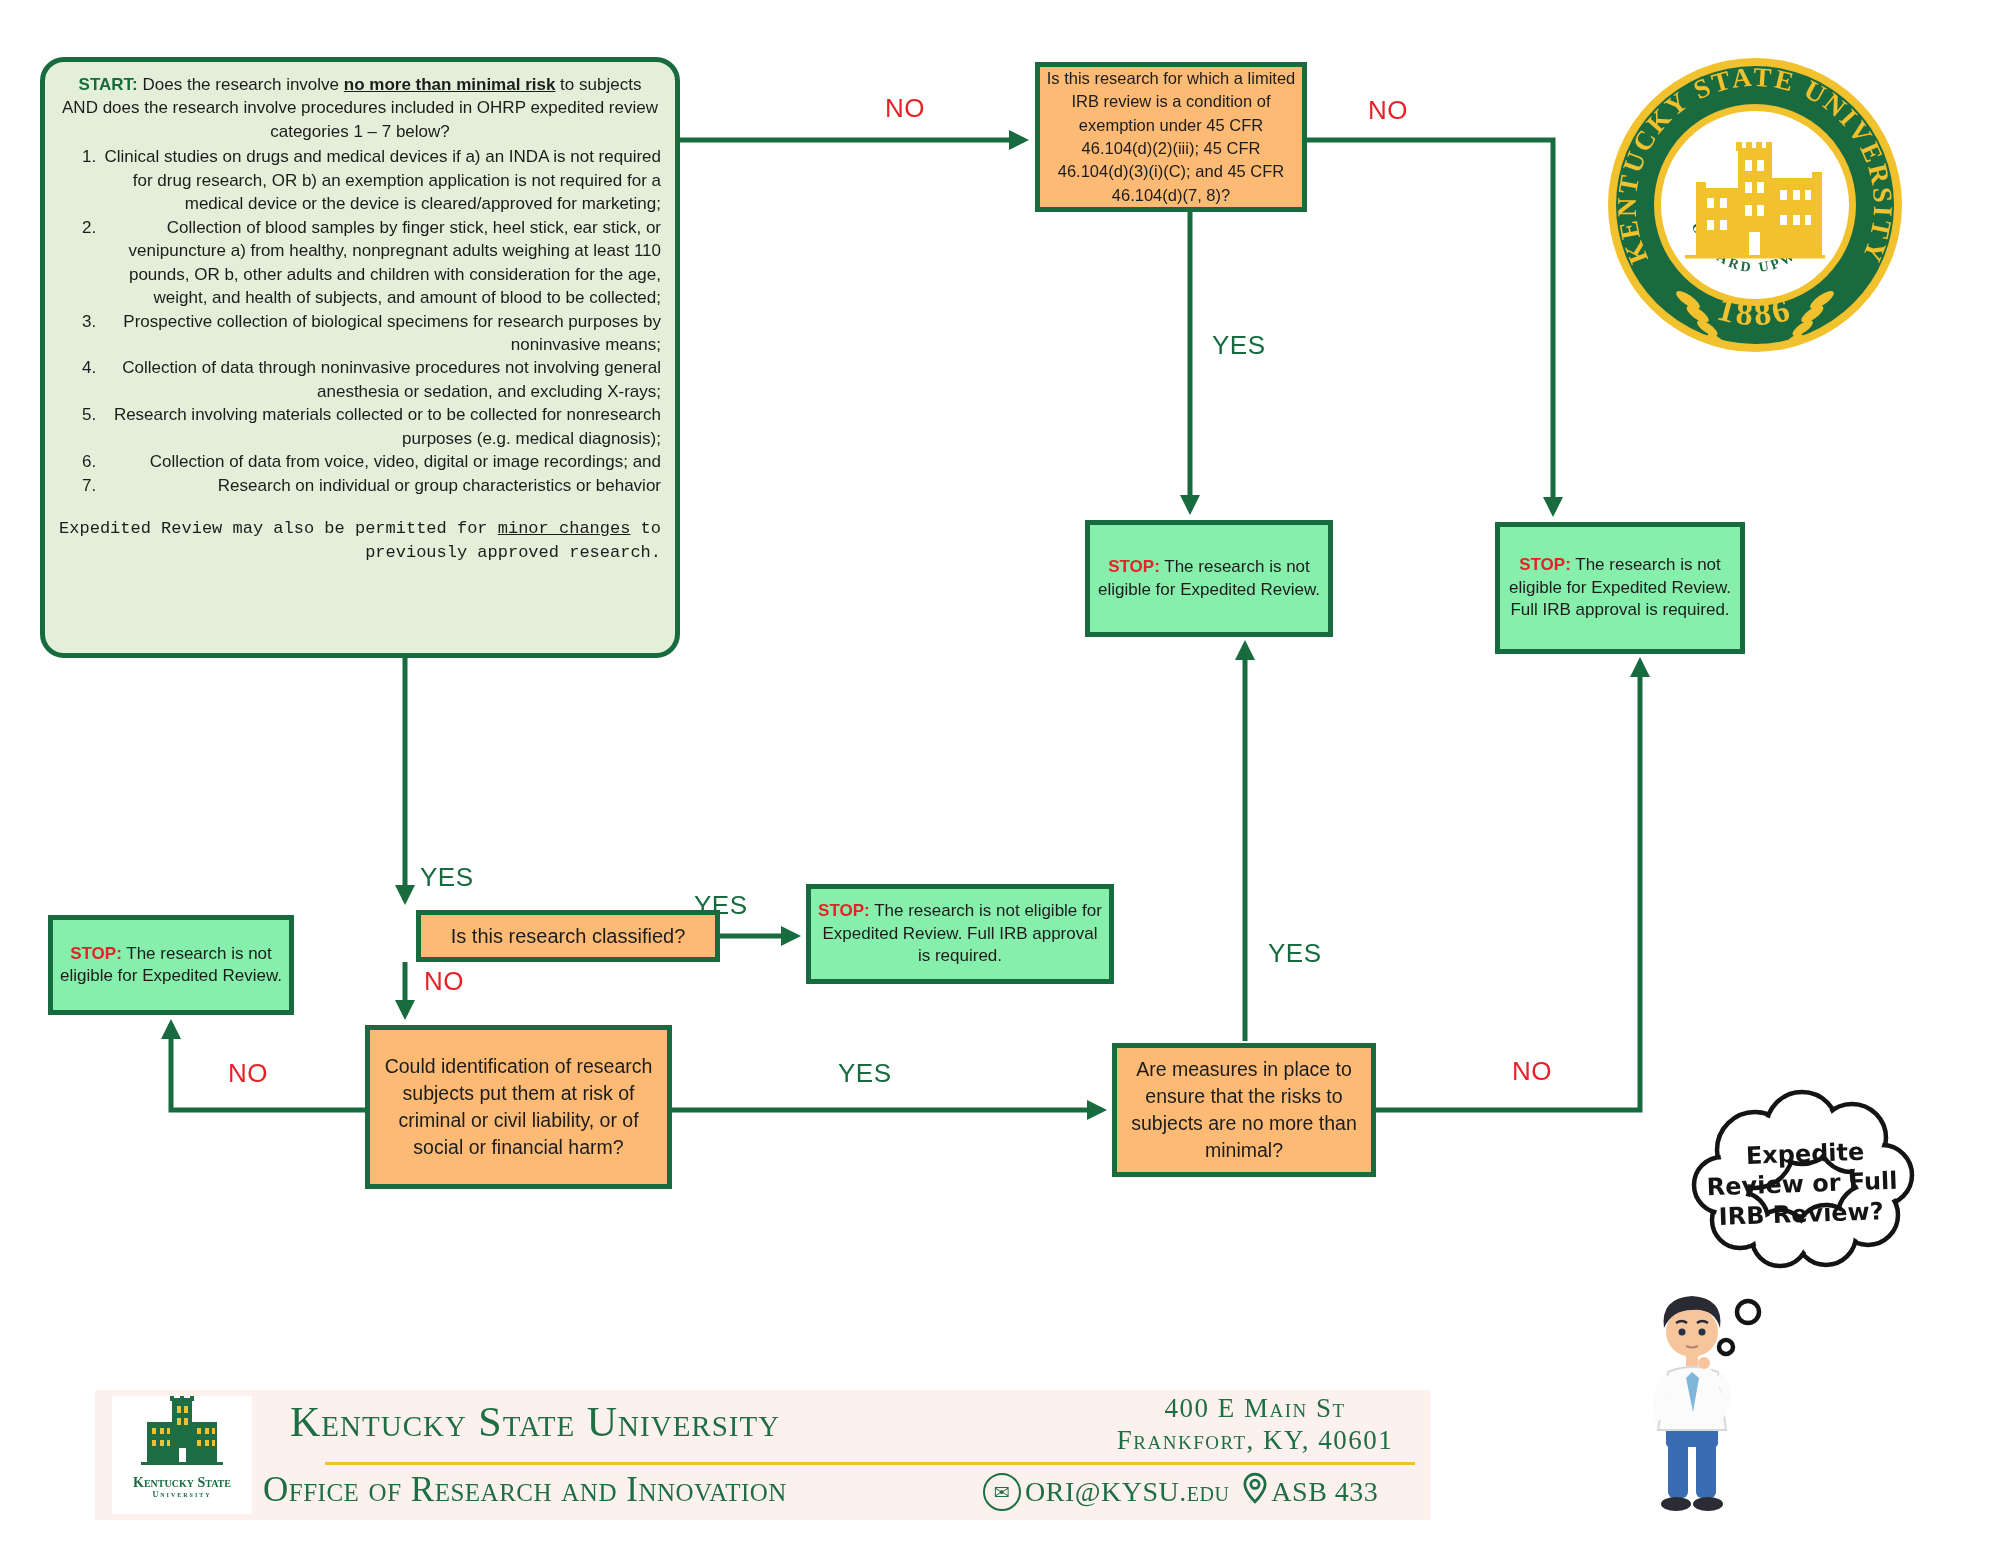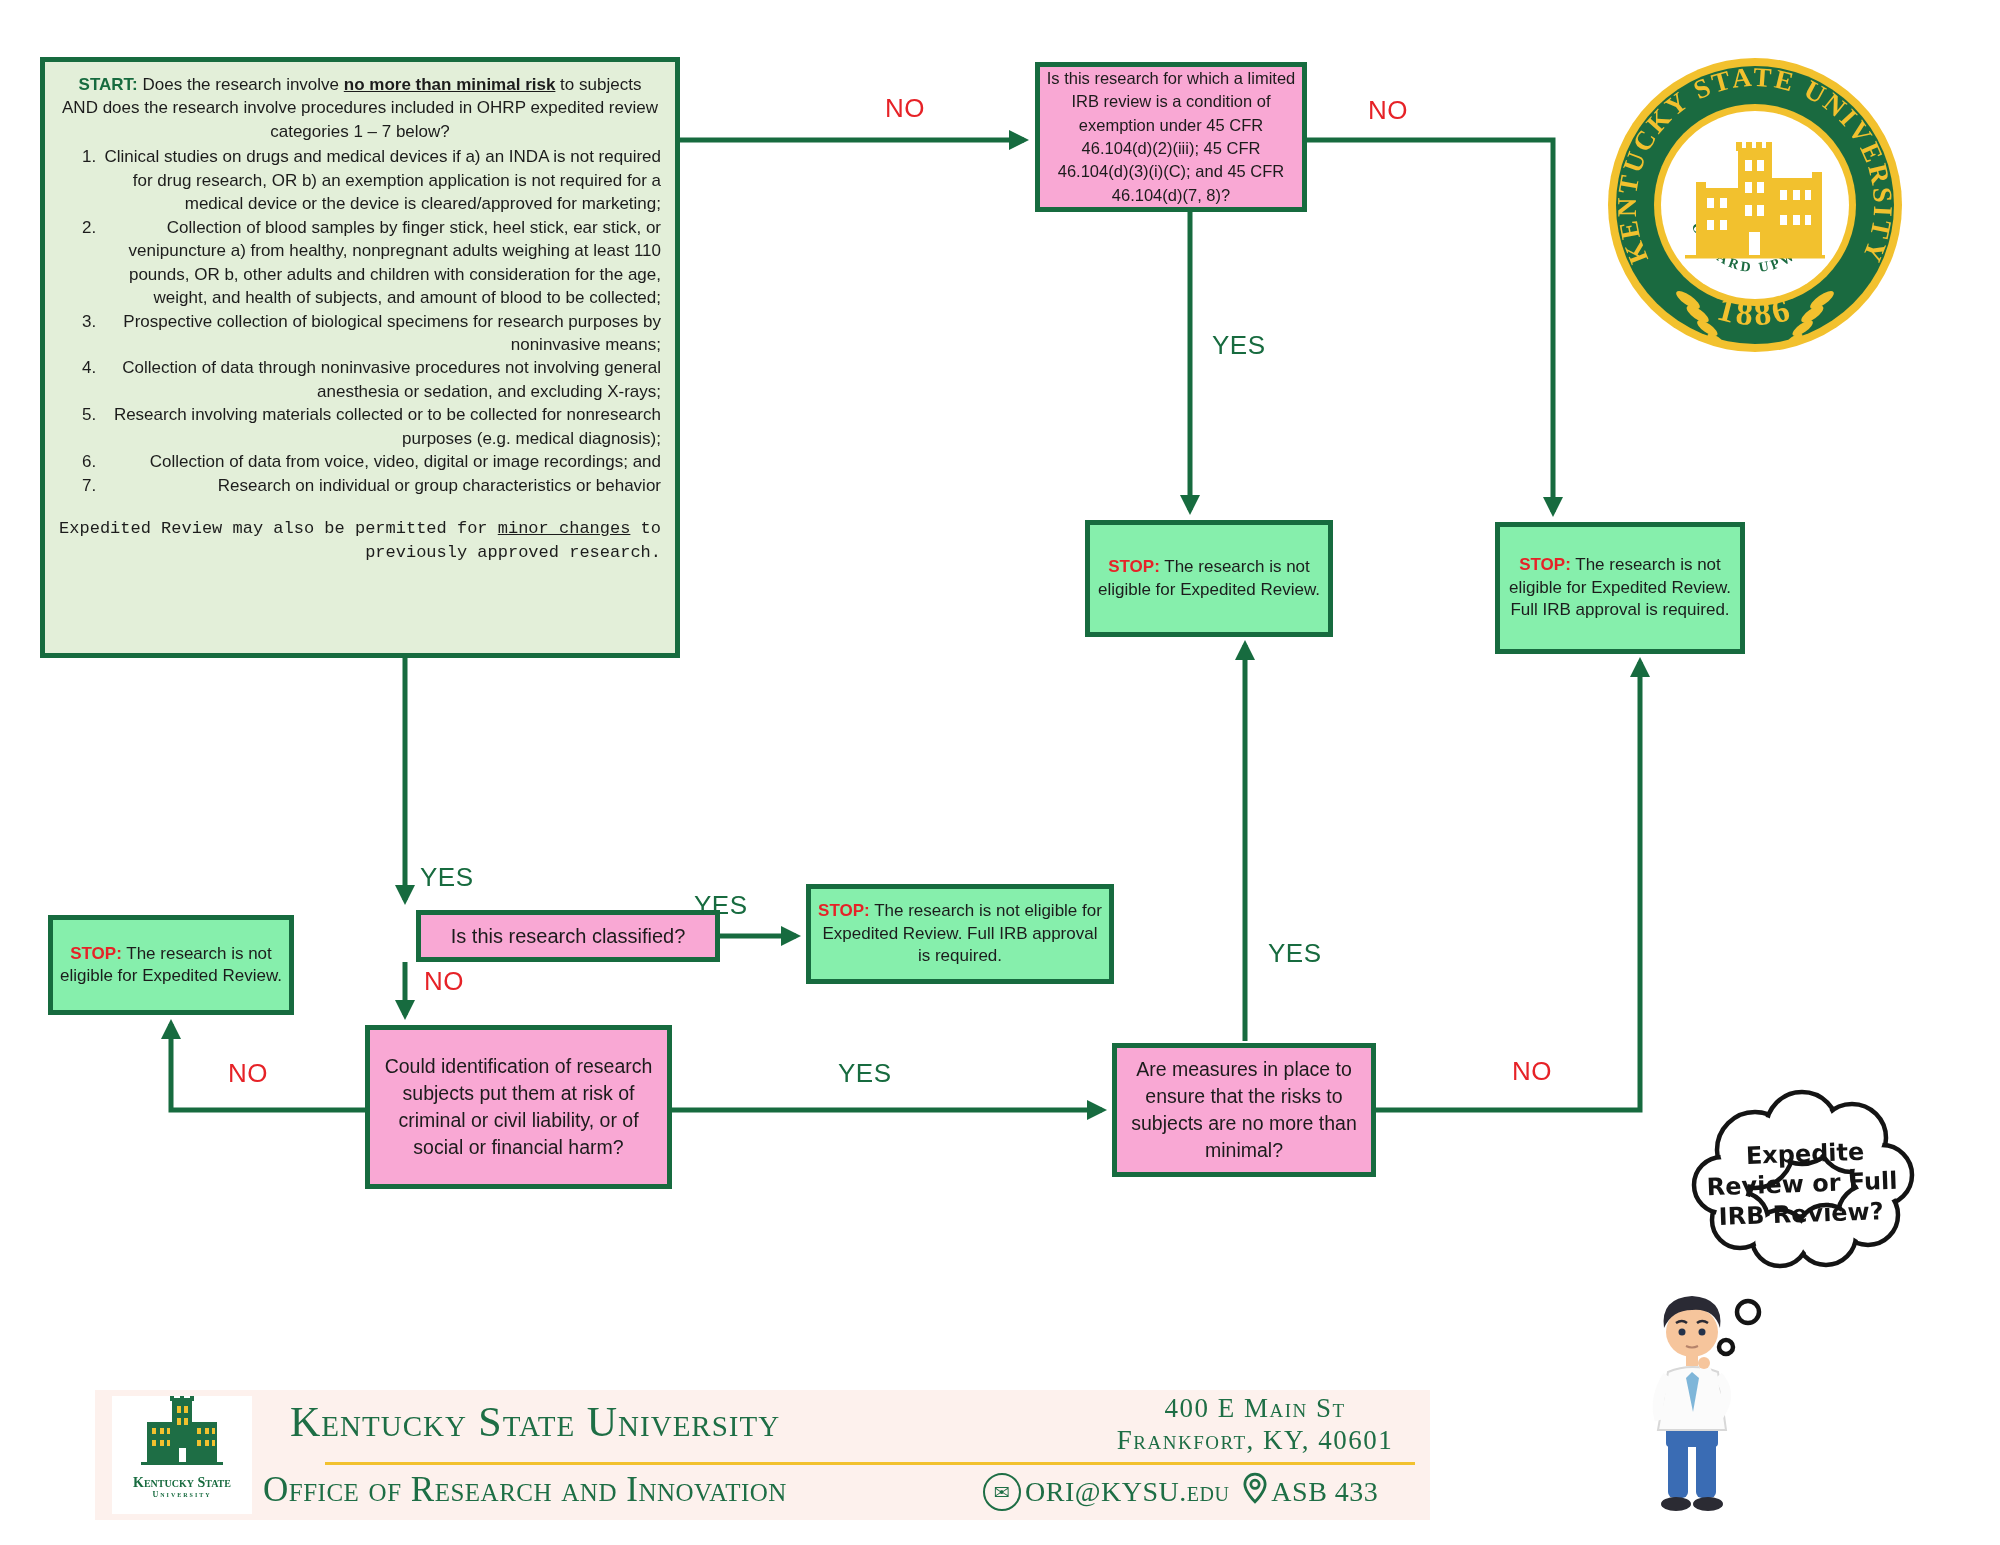--- a/index.html
+++ b/index.html
@@ -4,29 +4,29 @@
 <style>
   html,body{margin:0;padding:0;background:#ffffff;}
   .canvas{
     position:relative;width:2000px;height:1545px;background:#ffffff;
     font-family:"Liberation Sans", sans-serif;overflow:hidden;
   }
   
   .fbox{position:absolute;border:5px solid #176b3f;box-sizing:border-box;
         display:flex;align-items:center;justify-content:center;text-align:center;color:#1c1c1c;}
   .start-box{left:40px;top:57px;width:640px;height:601px;background:#e3efd9;
-        display:block;text-align:center;padding:11px 14px;font-size:17px;line-height:1.38;}
+        display:block;text-align:center;padding:11px 14px;font-size:17px;line-height:1.38;border-radius:24px;}
   .start-title{text-align:center;}
   .start-prefix{color:#176b3f;font-weight:bold;}
   .u-bold{font-weight:bold;text-decoration:underline;}
   .start-list{margin:2px 0 0 0;padding-left:42px;text-align:right;}
   .start-list li{padding-left:2px;}
   .start-note{margin-top:20px;text-align:right;font-family:Liberation Mono, monospace;}
   .u-only{text-decoration:underline;}
-  .qbox{background:#f9a8d4;}
+  .qbox{background:#fdba74;}
   .limited-box{left:1035px;top:62px;width:272px;height:150px;font-size:16.5px;line-height:1.42;padding:2px 5px;}
   .classified-box{left:368px;top:910px;width:304px;height:52px;font-size:20px;margin-left:48px;}
   .could-box{left:365px;top:1025px;width:307px;height:164px;font-size:19.5px;line-height:1.38;padding:4px 8px;}
   .measures-box{left:1112px;top:1043px;width:264px;height:134px;font-size:19.5px;line-height:1.38;padding:4px 10px;}
   .stopbox{background:#86efac;font-size:17px;line-height:1.32;padding:4px 6px;}
   .stop-midleft{left:1085px;top:520px;width:248px;height:117px;}
   .stop-midright{left:1495px;top:522px;width:250px;height:132px;}
   .stop-bottomleft{left:48px;top:915px;width:246px;height:100px;}
   .stop-bottommid{left:806px;top:884px;width:308px;height:100px;}
   .stop-prefix{color:#e62227;font-weight:bold;}

